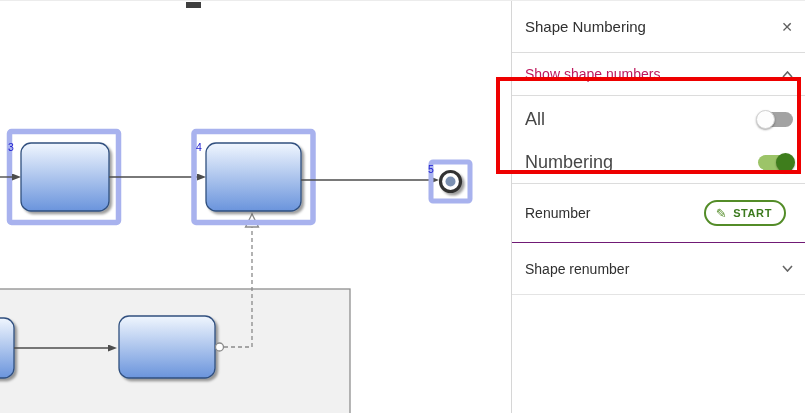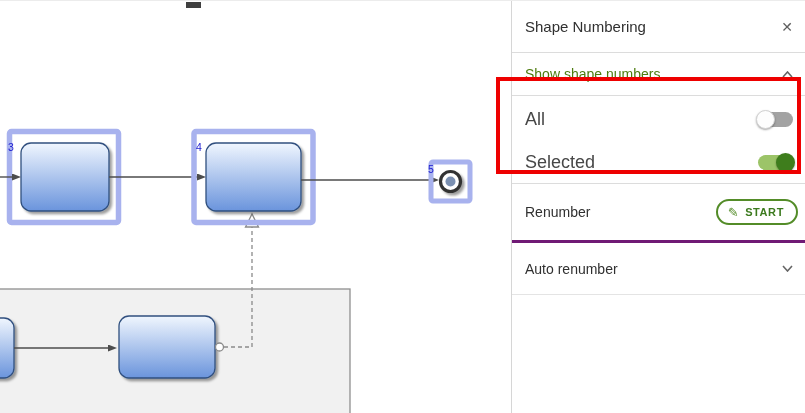--- a/index.html
+++ b/index.html
@@ -10,26 +10,26 @@
   .canvas { position:absolute; left:0; top:0; width:511px; height:413px; background:#fff; }
   .canvas svg { display:block; }
 
   
   .panel { position:absolute; left:511px; top:0; width:294px; height:413px; background:#fff; border-left:1px solid #d6d6d6; }
   .row { display:flex; align-items:center; justify-content:space-between; padding:0 12px 0 13px; }
   .panel-header { height:52px; border-bottom:1px solid #dcdcdc; }
   .panel-title { font-size:15px; color:#303030; }
   .close { font-size:14px; color:#5f5f5f; cursor:default; line-height:1; }
   .section-header { height:43px; border-bottom:1px solid #dcdcdc; }
-  .section-label { font-size:14px; color:#4d7c0f; }
+  .section-label { font-size:14px; color:#be185d; }
   .chev { flex:0 0 auto; }
   .toggle-row-all { height:46px; }
   .toggle-row-selected { height:42px; border-bottom:1px solid #dcdcdc; }
   .toggle-label { font-size:18px; color:#474747; }
-  .action-row-renumber { height:59px; border-bottom:3px solid #701a75; padding-right:7px; }
+  .action-row-renumber { height:59px; border-bottom:1px solid #701a75; padding-right:19px; }
   .action-row-auto { height:52px; border-bottom:1px solid #e4e4e4; }
   .action-label { font-size:14px; color:#303030; }
 
   
   .toggle { position:relative; width:35px; height:15px; border-radius:8px; display:inline-block; }
   .toggle .knob { position:absolute; top:-2px; width:19px; height:19px; border-radius:50%; box-shadow:0 1px 2px rgba(0,0,0,.35); }
   .toggle.off { background:#a3a3a3; }
   .toggle.off .knob { left:-2px; background:#fdfdfd; border:1px solid #d2d2d2; }
   .toggle.on { background:#9cc468; }
   .toggle.on .knob { right:-2px; background:#3e7d1c; }
@@ -110,36 +110,36 @@
     </div>
 
     <div class="row toggle-row-all">
       <span class="toggle-label">All</span>
       <span class="toggle off">
           <span class="knob"></span>
         </span>
     </div>
 
     <div class="row toggle-row-selected">
-      <span class="toggle-label">Selected</span>
+      <span class="toggle-label">Numbering</span>
       <span class="toggle on">
           <span class="knob"></span>
         </span>
     </div>
 
     <div class="row action-row-renumber">
       <span class="action-label">Renumber</span>
       <button class="start-btn">
         <span class="pencil">✎</span>
         <span>START</span>
       </button>
     </div>
 
     <div class="row action-row-auto">
-      <span class="action-label">Auto renumber</span>
+      <span class="action-label">Shape renumber</span>
       <svg class="chev" width="11" height="7" viewBox="0 0 11 7">
         <polyline points="1,1 5.5,6 10,1" fill="none" stroke="#666" stroke-width="1.6"></polyline>
       </svg>
     </div>
 
   </aside>
 
   <div class="annotation"></div>
 
 </div>

